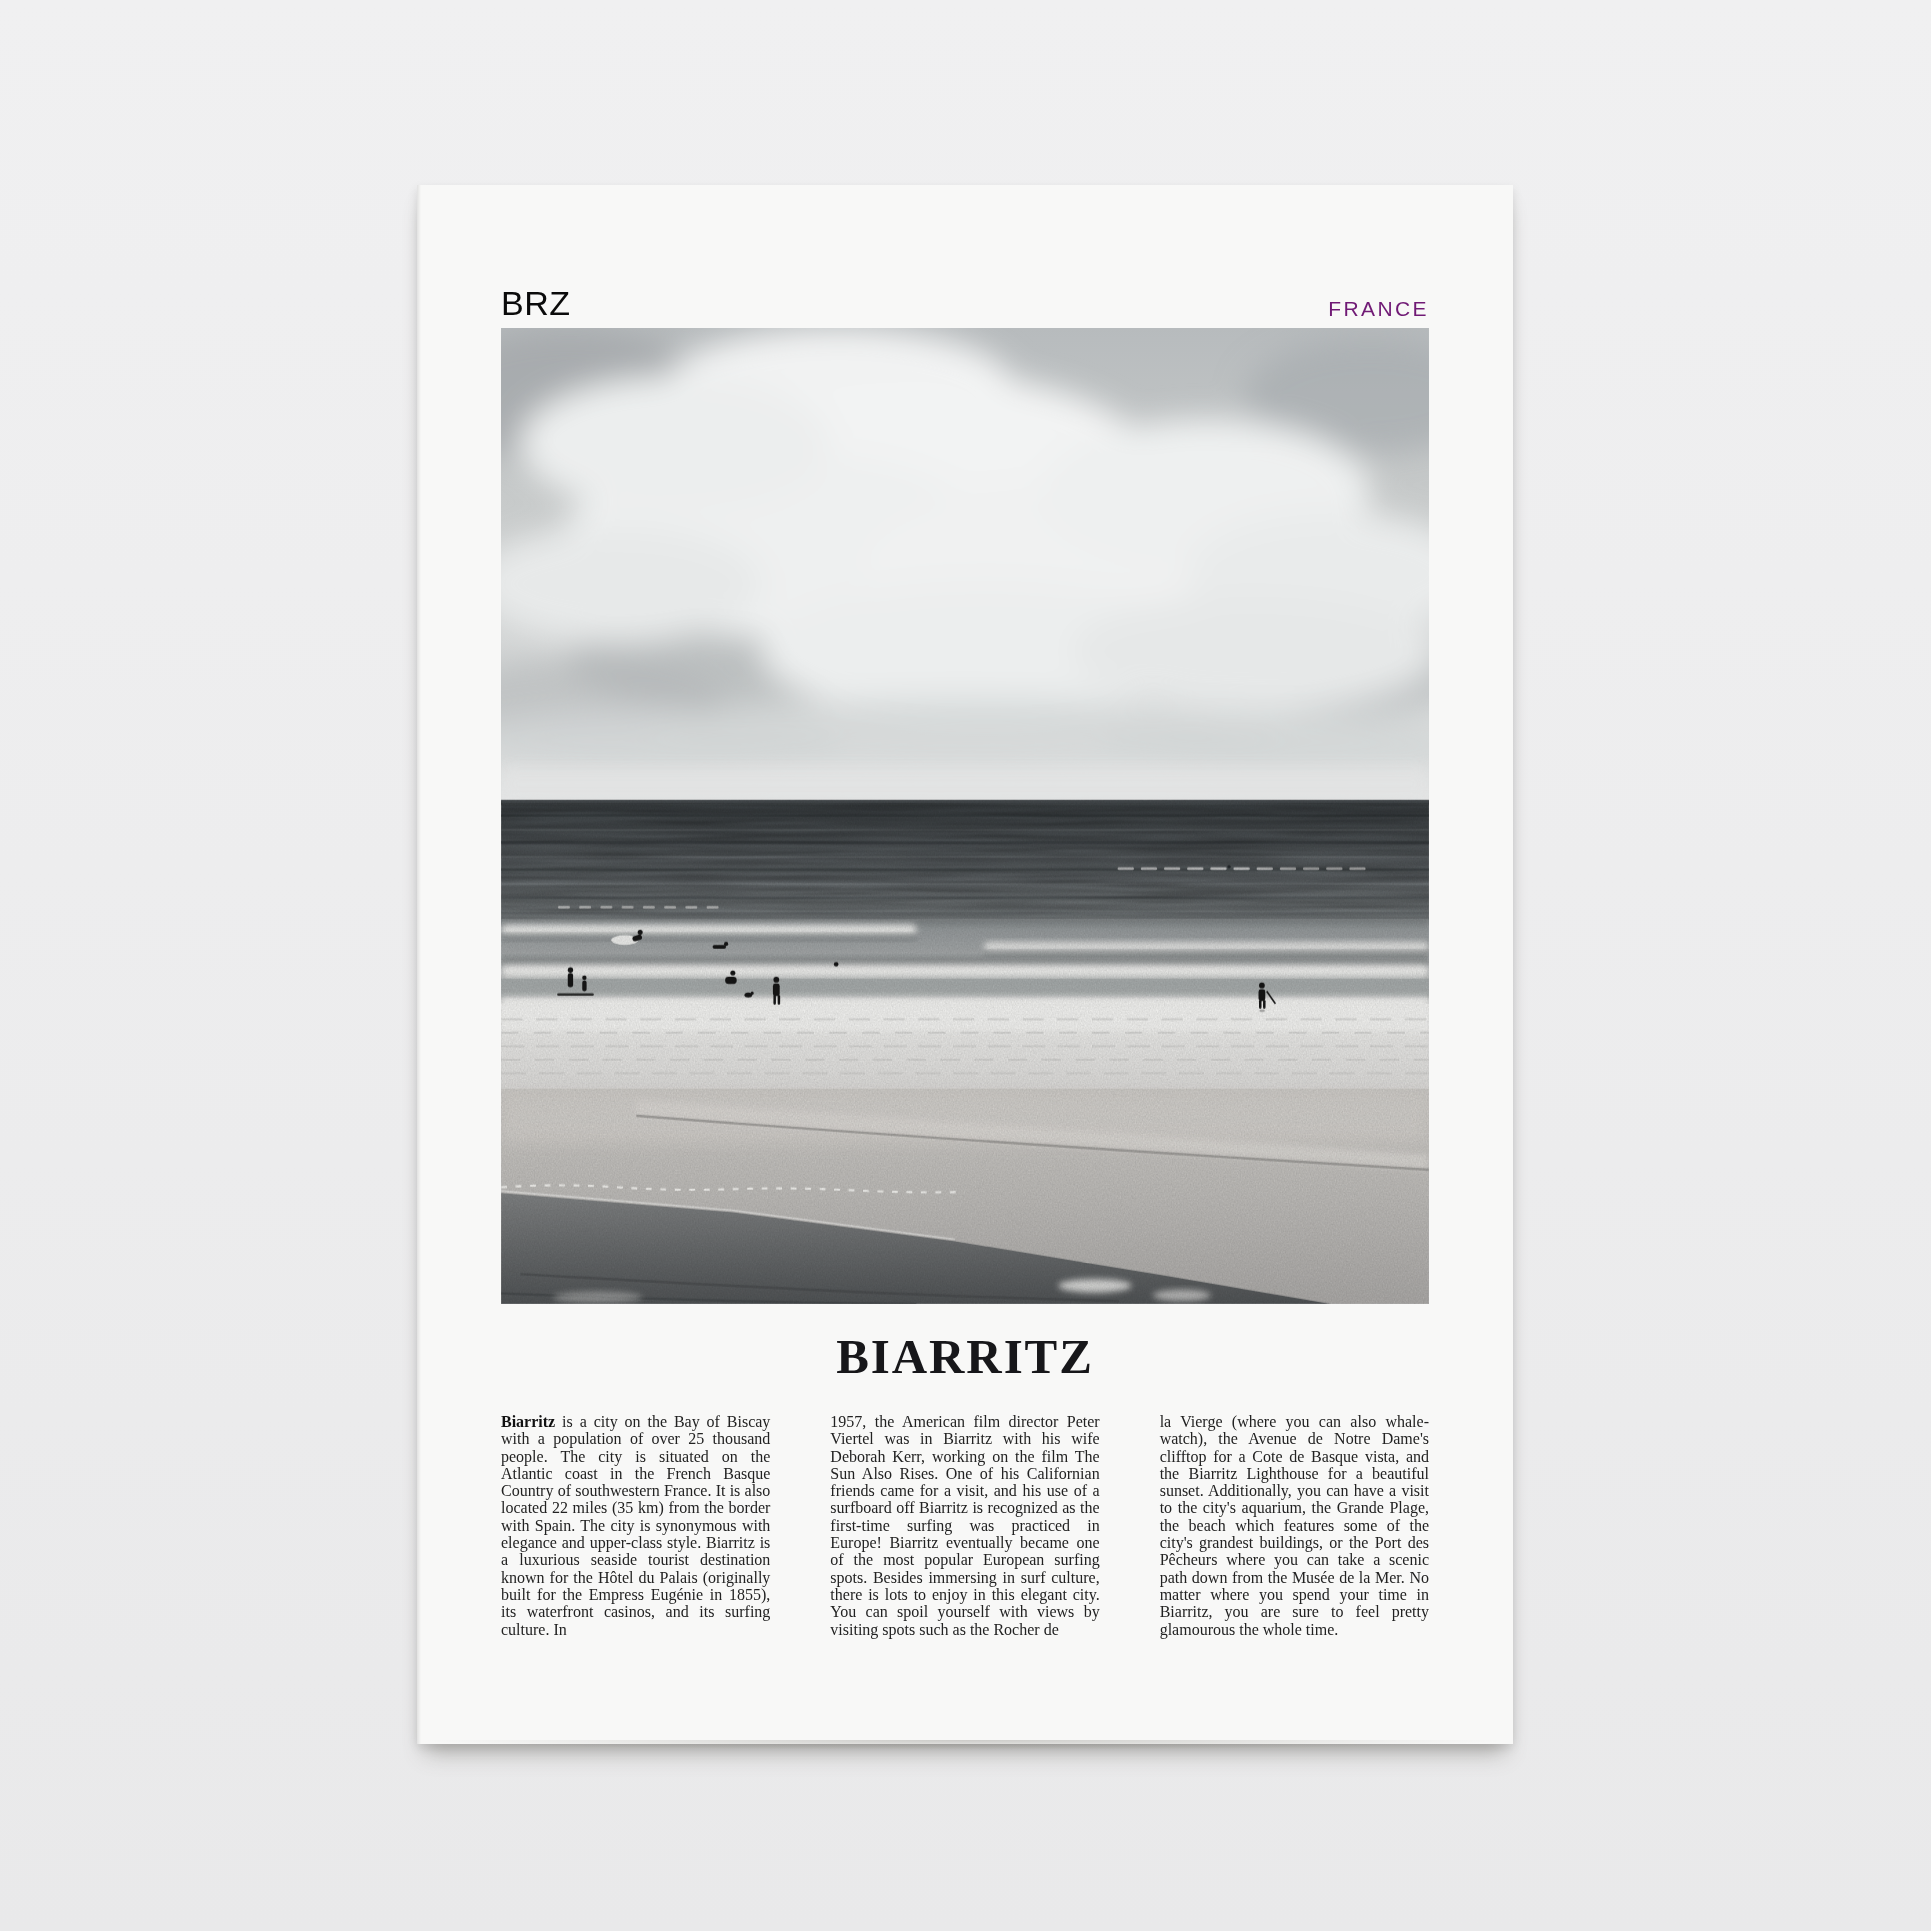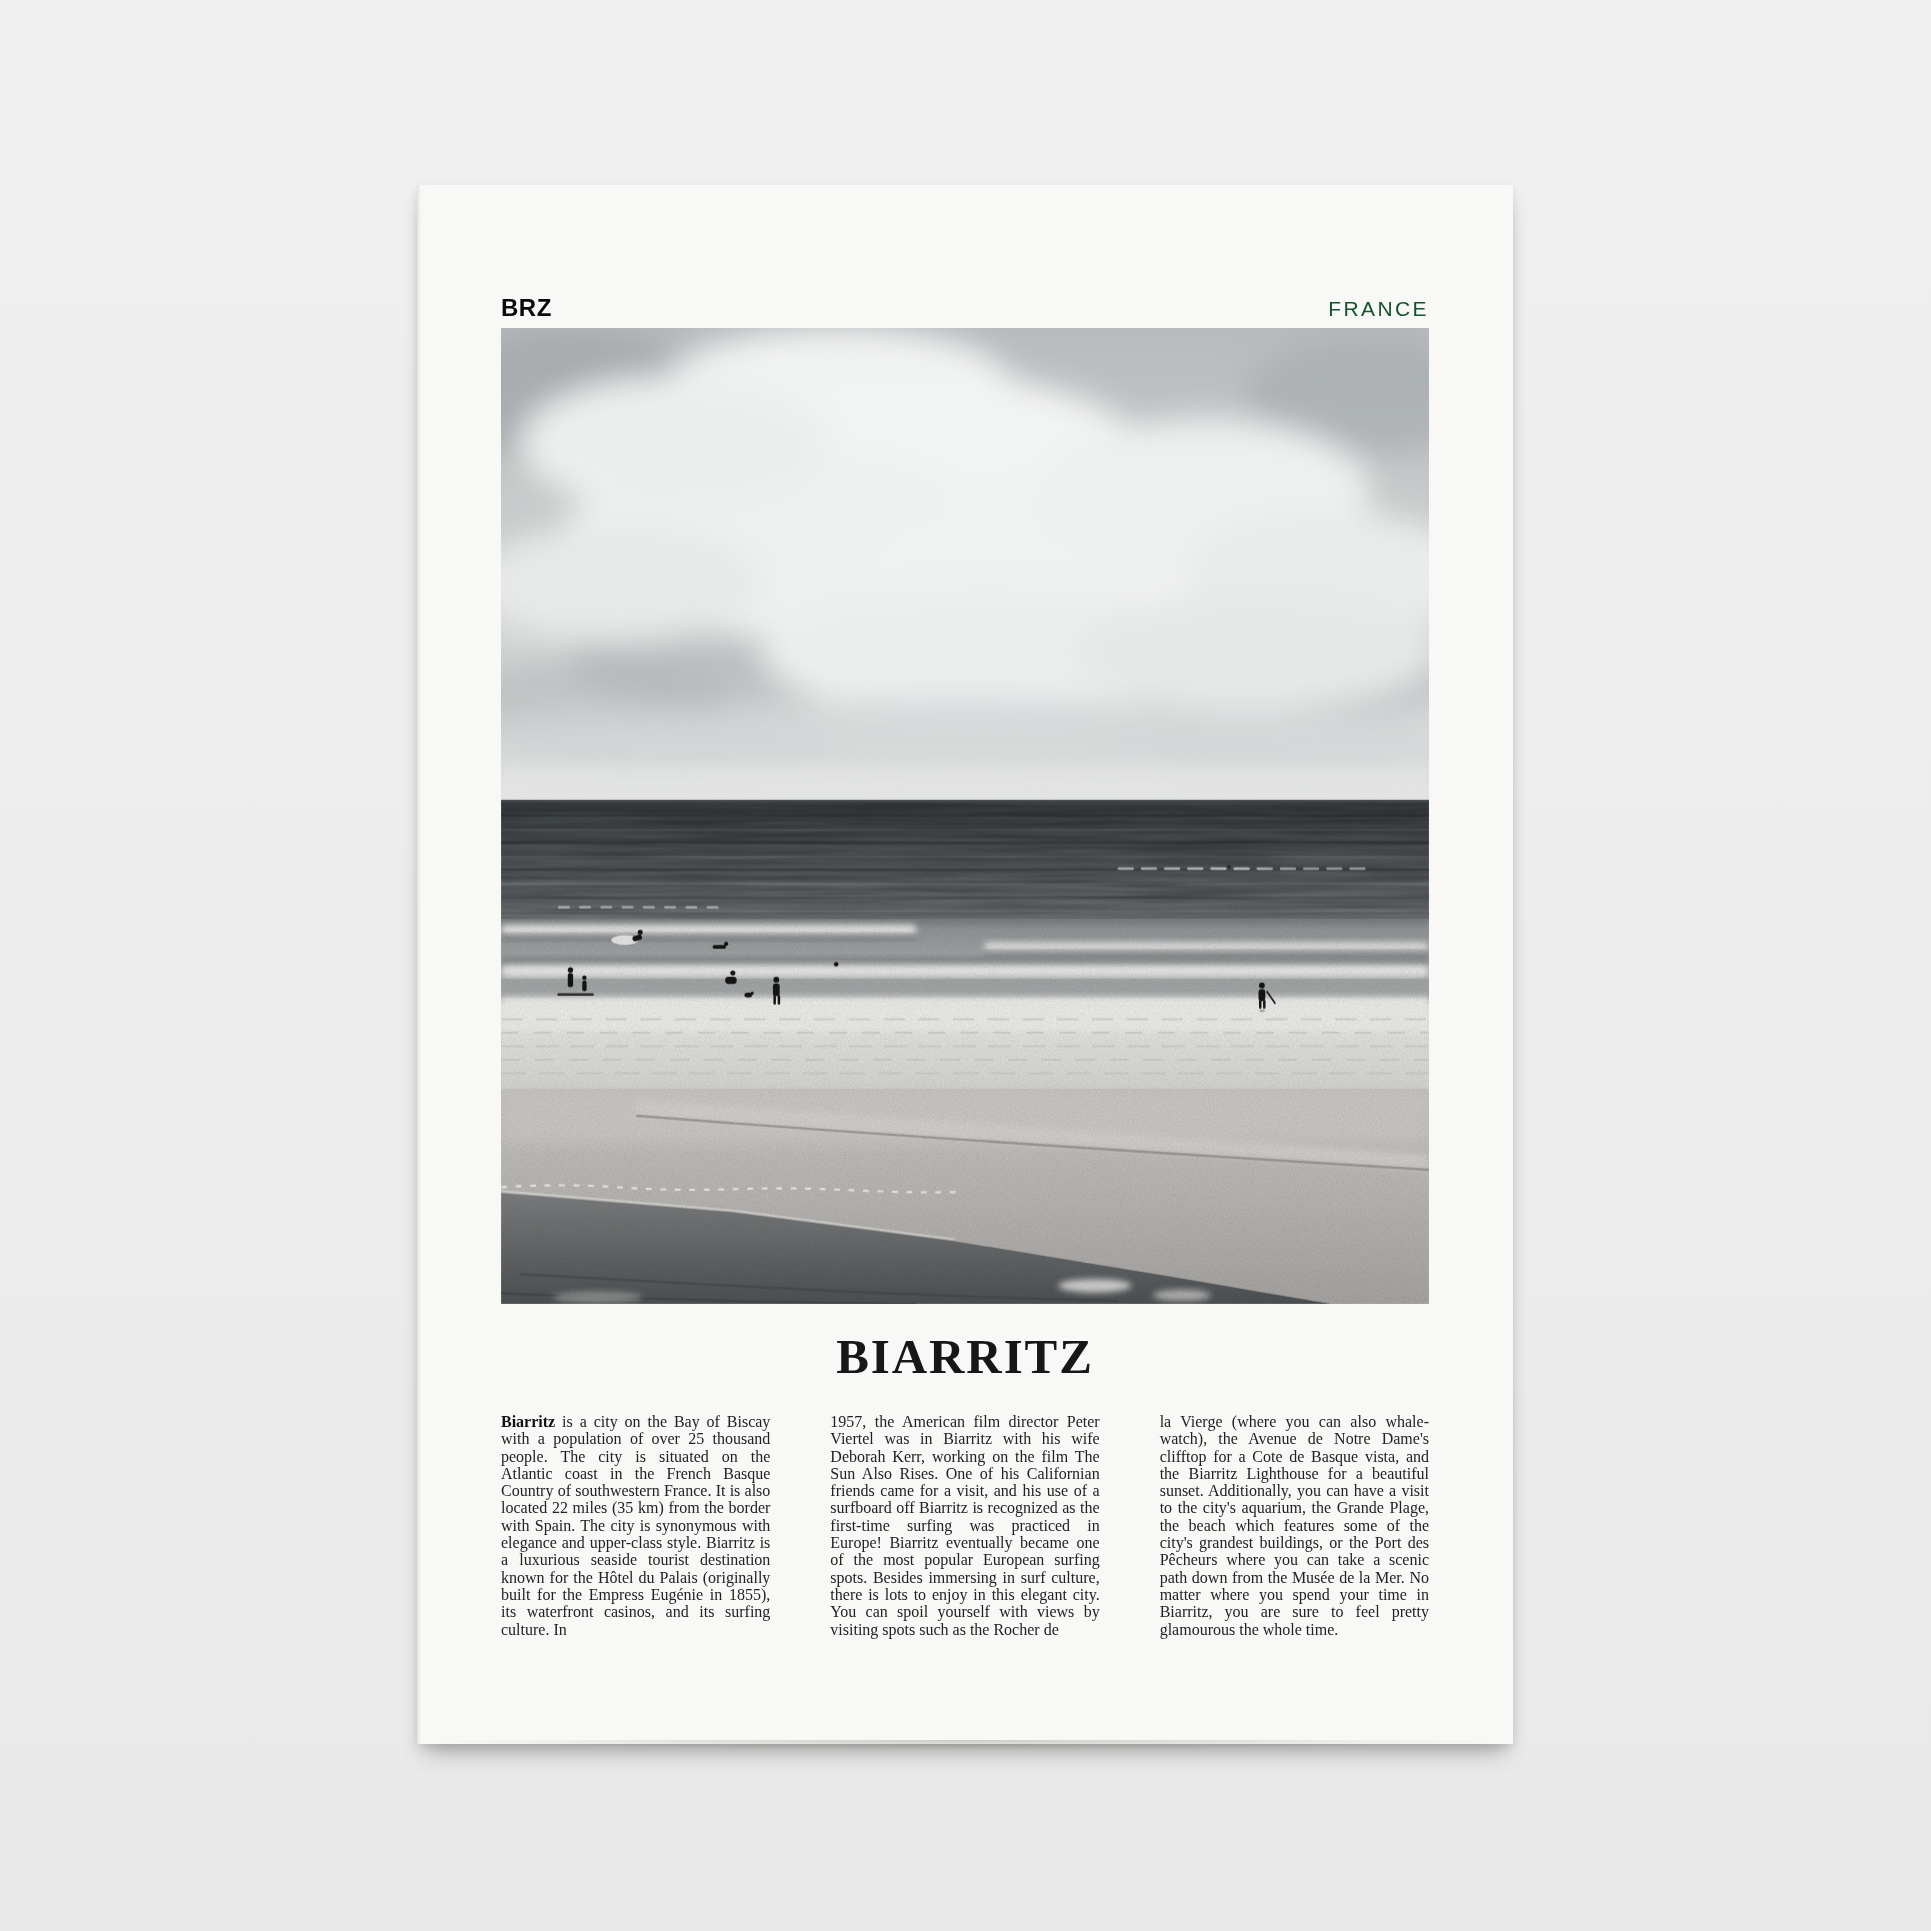--- a/index.html
+++ b/index.html
@@ -7,22 +7,22 @@
          background:linear-gradient(180deg,#f0f0f1 0%,#ececed 60%,#e9e9ea 100%);
          font-family:"Liberation Sans",sans-serif;}
   .poster{position:absolute;left:417px;top:185px;width:1096px;height:1559px;background:#f8f8f7;
           box-shadow:0 15.4px 21px -7.7px rgba(95,93,86,.45),0 3.9px 9.7px rgba(0,0,0,.10);}
   .poster::before{content:"";position:absolute;left:0;top:0;bottom:0;width:3.9px;
           background:linear-gradient(90deg,rgba(0,0,0,.09),rgba(0,0,0,0));}
   .poster::after{content:"";position:absolute;left:5.8px;right:5.8px;bottom:-5.8px;height:9.7px;
           background:radial-gradient(50% 100% at 50% 0,rgba(90,88,80,.28),rgba(90,88,80,0));}
   .poster-header{position:absolute;left:84px;top:91px;width:928px;height:44px;
           display:flex;justify-content:space-between;align-items:flex-end;}
-  .brand{font-weight:700;font-size:24px;line-height:1;letter-spacing:0.5px;color:#0b0b0b;text-align:center;}
-  .country{font-weight:400;font-size:21px;line-height:1.1;letter-spacing:2.4px;color:#14532d;}
+  .brand{font-weight:400;font-size:34px;line-height:1;letter-spacing:0.5px;color:#0b0b0b;text-align:center;}
+  .country{font-weight:400;font-size:21px;line-height:1.1;letter-spacing:2.4px;color:#701a75;}
   .photo{position:absolute;left:84px;top:143px;width:928px;height:976px;background:#c9cccd;overflow:hidden;}
   .photo svg{display:block;width:928px;height:976px;}
   .title{position:absolute;left:0;top:1147px;width:100%;margin:0;text-align:center;
          font-family:"Liberation Serif",serif;font-weight:700;font-size:49px;line-height:1;
          letter-spacing:1.9px;color:#17171a;}
   .columns{position:absolute;left:84px;top:1228px;width:928px;display:flex;gap:60px;}
   .columns p{width:283px;margin:0;font-family:"Liberation Serif",serif;font-size:16px;
          line-height:17.3px;text-align:justify;color:#222222;}
   .columns p b{font-weight:700;color:#111111;}
 </style>

